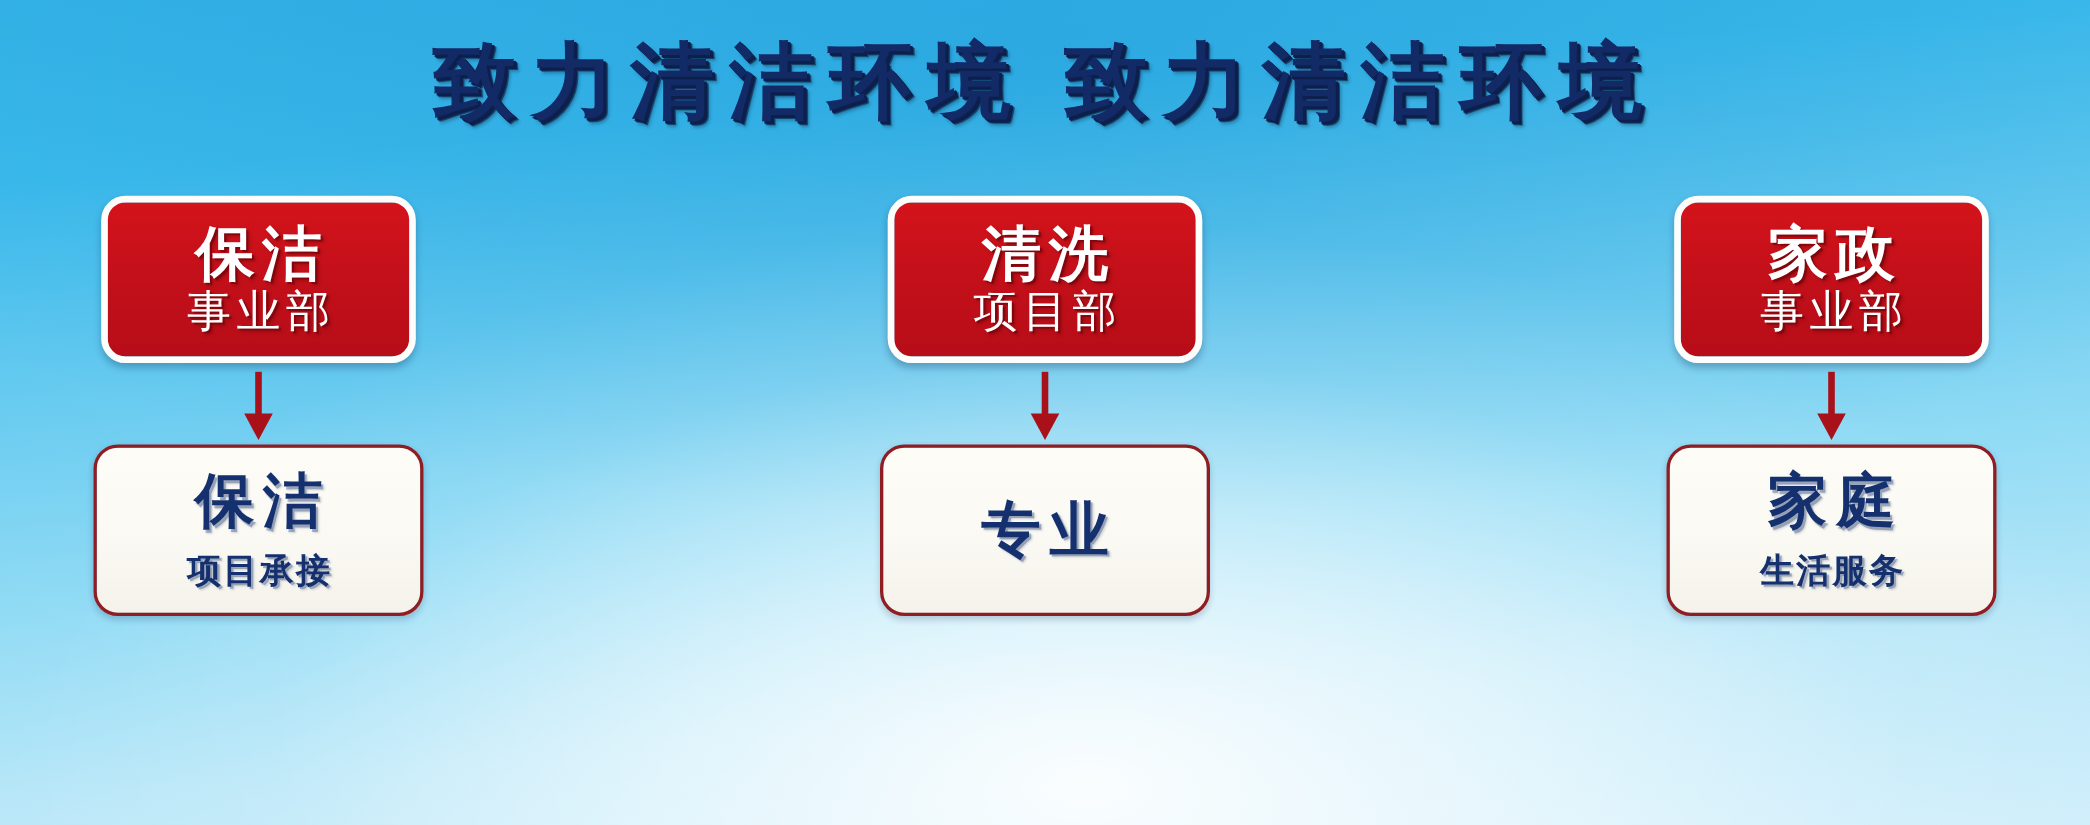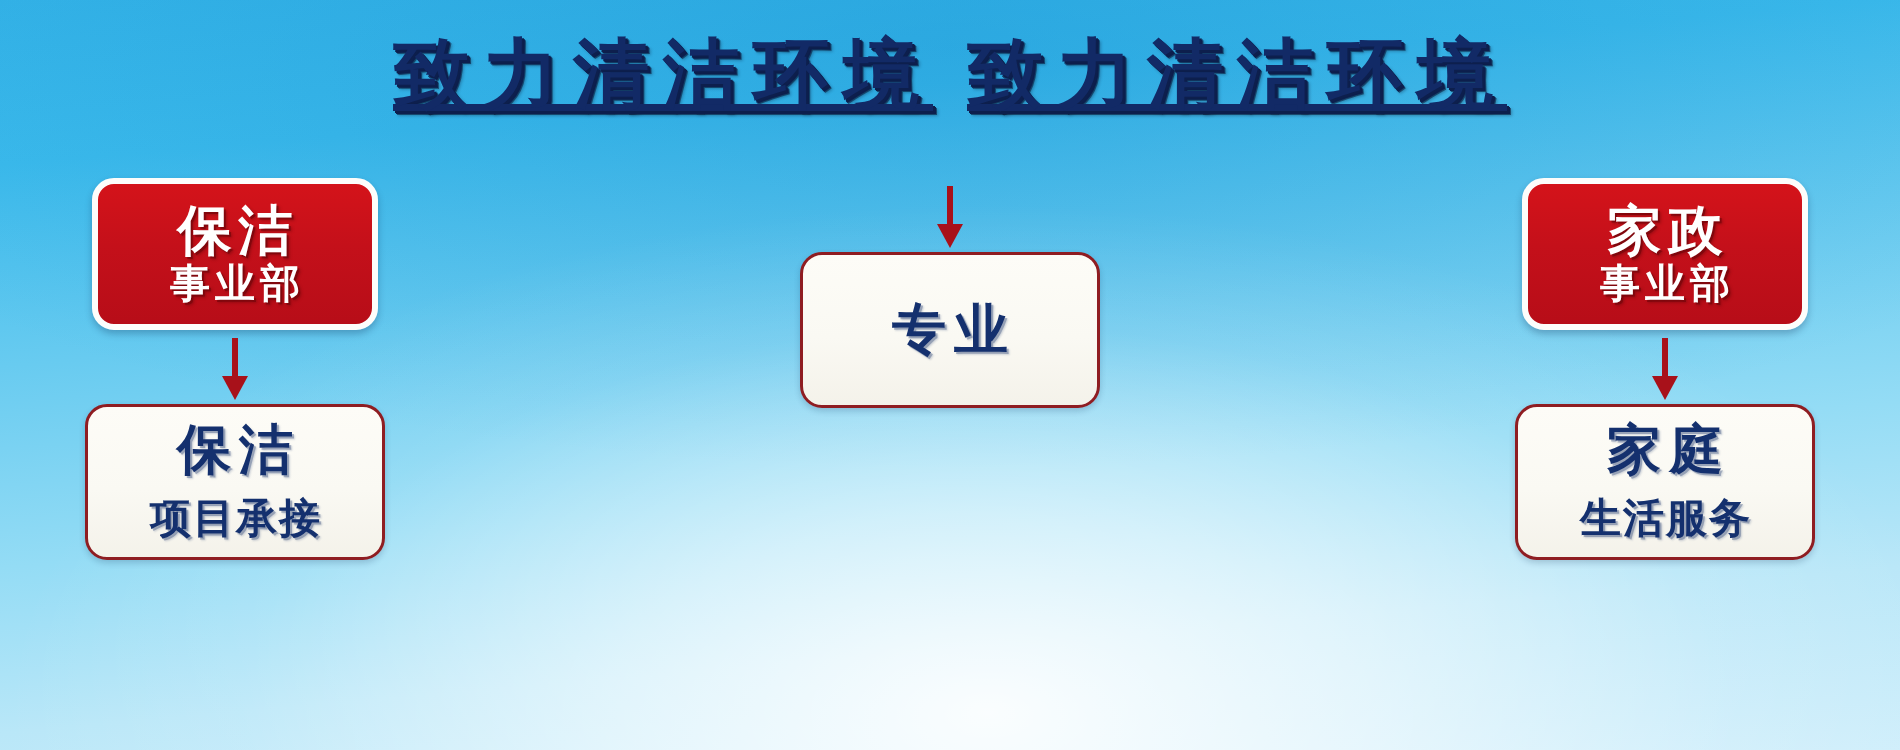--- a/index.html
+++ b/index.html
@@ -41,21 +41,20 @@
     font-weight: bold;
     font-size: 76px;
     line-height: 1;
     letter-spacing: 14px;
     color: #122a66;
     text-shadow:
        2px 2px 0 #0d1f4d,
        3px 3px 0 #0d1f4d,
        4px 4px 0 rgba(8,20,50,0.55),
        5px 5px 3px rgba(8,20,50,0.30);
-    text-decoration: underline;
   }
   .title-gap { display: inline-block; width: 34px; }
 
   
   #columns {
     position: absolute;
     left: 40px;
     top: 178px;
     width: 1820px;
     height: 400px;
@@ -87,21 +86,21 @@
   }
   .dept-line1 {
     font-weight: bold;
     font-size: 54px;
     line-height: 1.04;
     letter-spacing: 7px;
     text-indent: 7px;
     text-shadow: 2px 2px 0 rgba(110,5,10,0.60), 3px 3px 3px rgba(90,4,8,0.40);
   }
   .dept-line2 {
-    font-weight: bold;
+    font-weight: normal;
     font-size: 40px;
     line-height: 1.12;
     letter-spacing: 5px;
     text-indent: 5px;
     margin-top: 2px;
     text-shadow: 2px 2px 0 rgba(110,5,10,0.60), 3px 3px 3px rgba(90,4,8,0.40);
   }
 
   
   .arrow {
@@ -148,21 +147,21 @@
   .svc-line1 {
     font-weight: bold;
     font-size: 54px;
     line-height: 1.04;
     letter-spacing: 8px;
     text-indent: 8px;
     text-shadow: 2px 2px 0 rgba(18,42,100,0.30), 3px 3px 2px rgba(18,42,100,0.18);
   }
   .svc-line2 {
     font-weight: bold;
-    font-size: 41px;
+    font-size: 31px;
     line-height: 1.12;
     letter-spacing: 2px;
     text-indent: 2px;
     margin-top: 18px;
     text-shadow: 2px 2px 0 rgba(18,42,100,0.30), 3px 3px 2px rgba(18,42,100,0.18);
   }
 </style>
 </head>
 <body>
 
@@ -183,20 +182,24 @@
         <div class="shaft"></div>
         <div class="head"></div>
       </div>
       <div class="service-card">
         <div class="svc-line1">保洁</div>
         <div class="svc-line2">项目承接</div>
       </div>
     </div>
 
     <div class="column">
+      <div class="dept-card">
+        <div class="dept-line1">清洗</div>
+        <div class="dept-line2">项目部</div>
+      </div>
       <div class="arrow">
         <div class="shaft"></div>
         <div class="head"></div>
       </div>
       <div class="service-card">
         <div class="svc-line1">专业</div>
       </div>
     </div>
 
 

